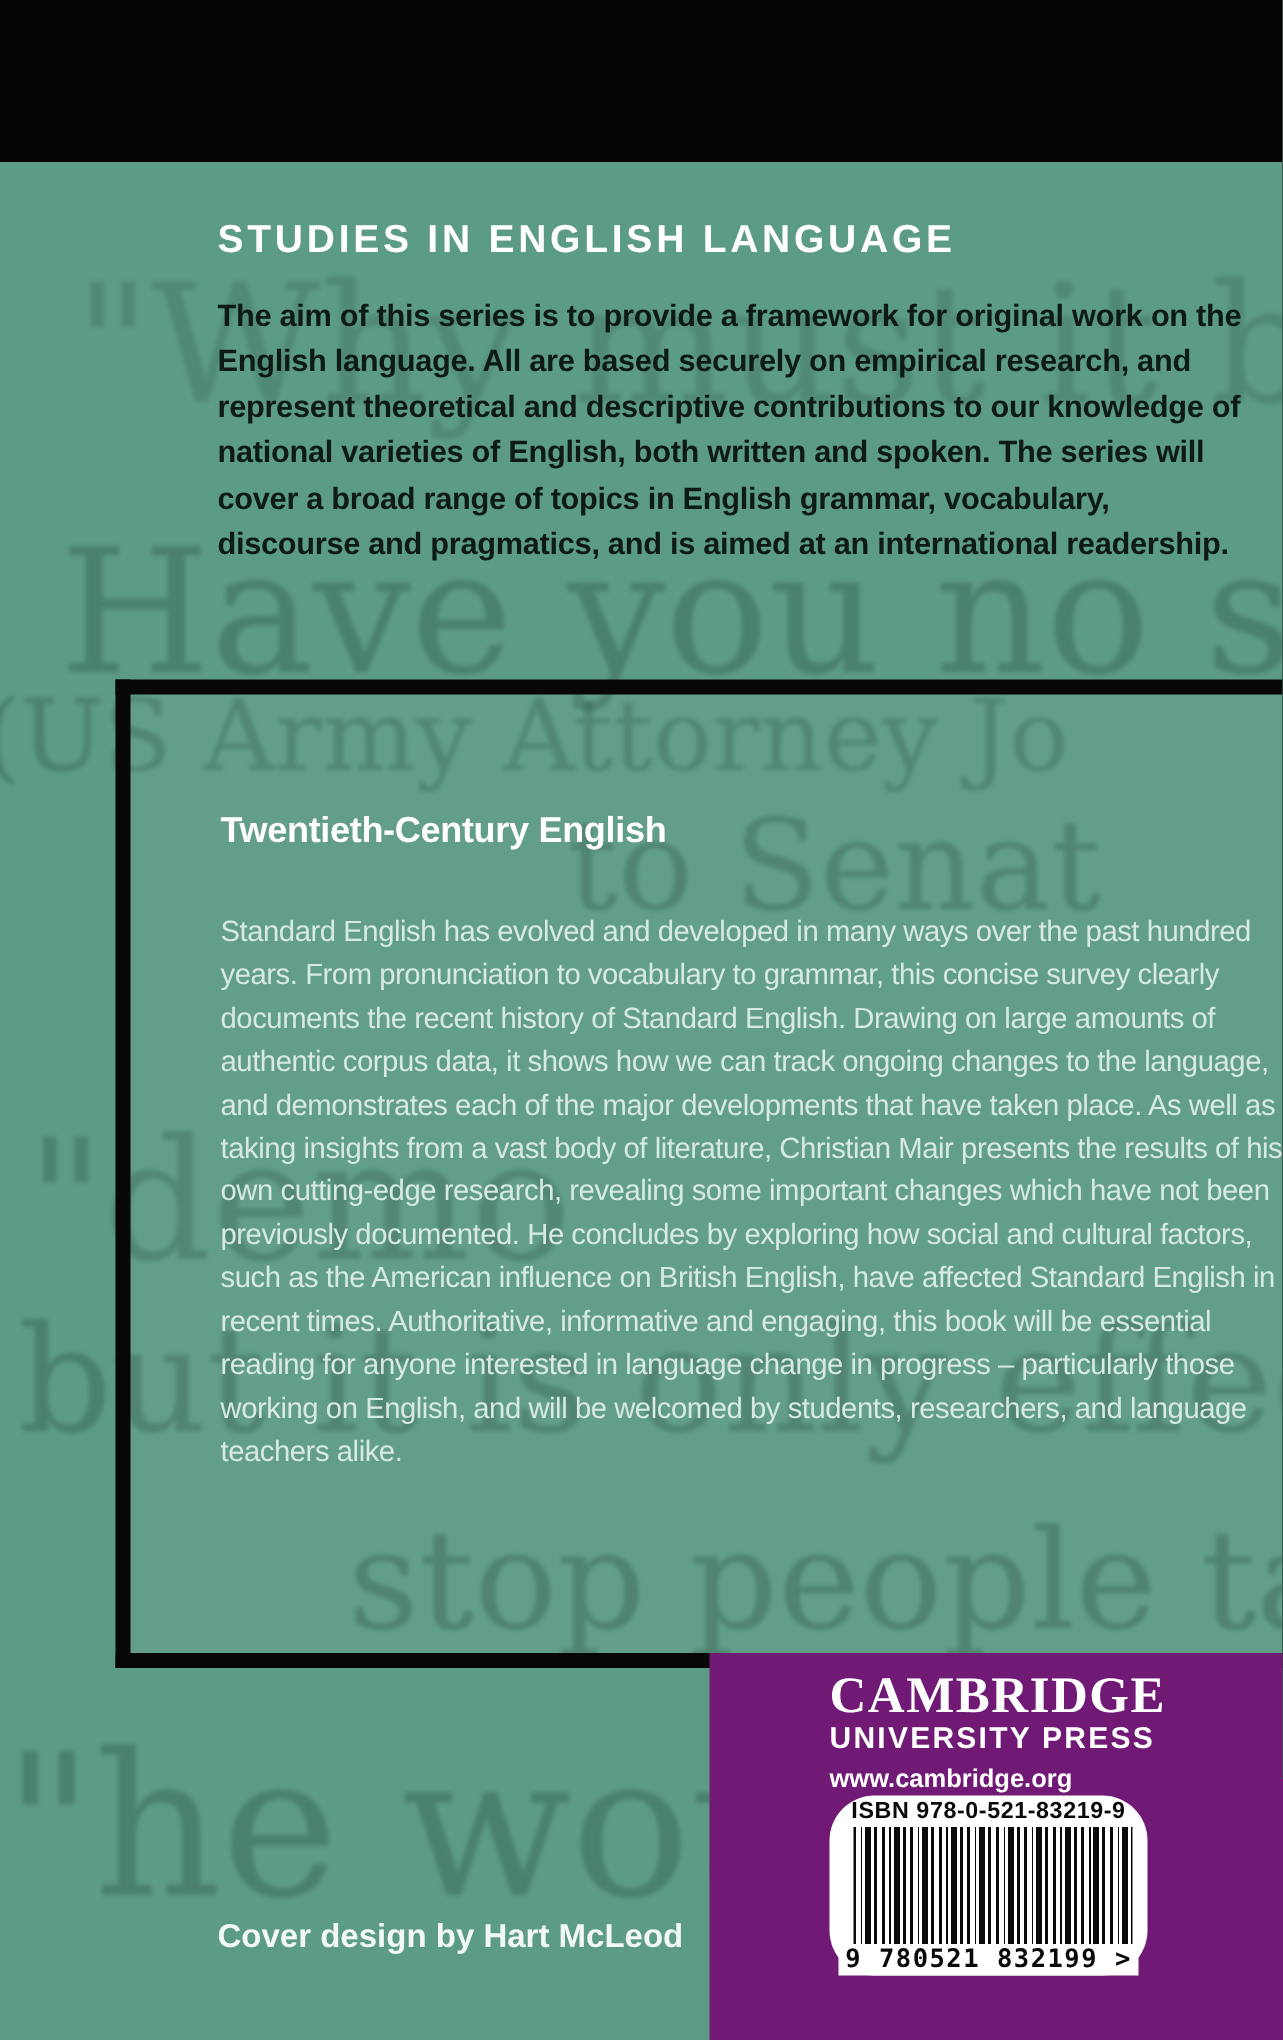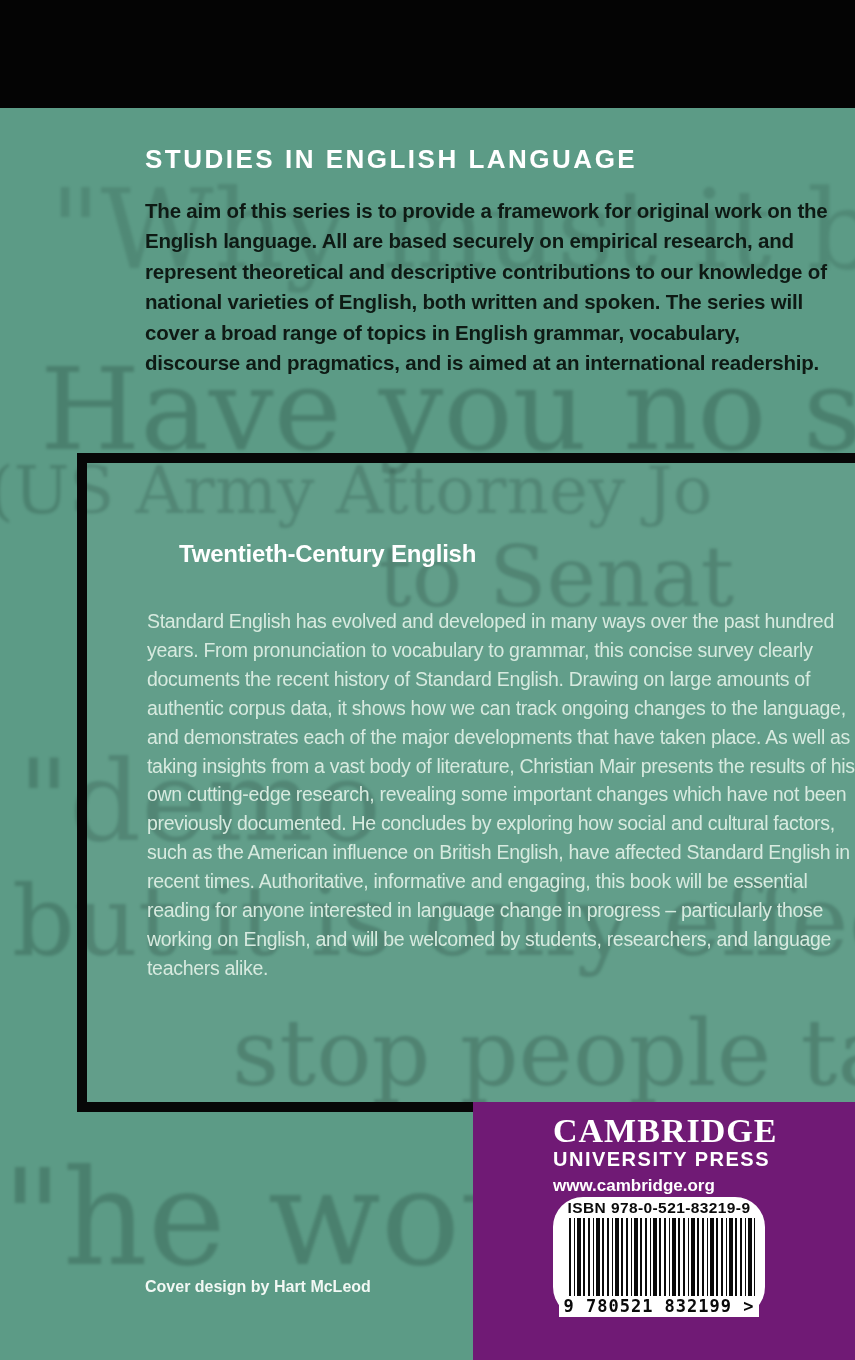--- a/index.html
+++ b/index.html
@@ -61,30 +61,29 @@
   }
   .series-desc {
     position:absolute; top:196px; left:145px; width:692px; z-index:4;
     color:#0e1a14; font-size:20.5px; font-weight:bold;
     line-height:30.4px; letter-spacing:-0.2px;
   }
   .book-title {
     position:absolute; top:540px; left:147px; z-index:4;
     color:#ffffff; font-size:24px; font-weight:bold;
     letter-spacing:-0.2px;
-    margin-left:32px;
   }
   .book-desc {
     position:absolute; top:607px; left:147px; width:712px; z-index:4;
     color:#d7eadf; font-size:19.5px; font-weight:normal;
     line-height:28.9px; letter-spacing:-0.3px;
   }
   .credits {
     position:absolute; top:1278px; left:145px; z-index:4;
-    color:#f2f8f4; font-size:16px; font-weight:bold;
+    color:#f2f8f4; font-size:22px; font-weight:bold;
   }
 
   
   .pub-name {
     font-family:"Liberation Serif", serif;
     color:#ffffff; font-size:34px; font-weight:bold;
     letter-spacing:1px; line-height:1.0; white-space:nowrap;
   }
   .pub-sub {
     font-family:Liberation Sans, sans-serif;

